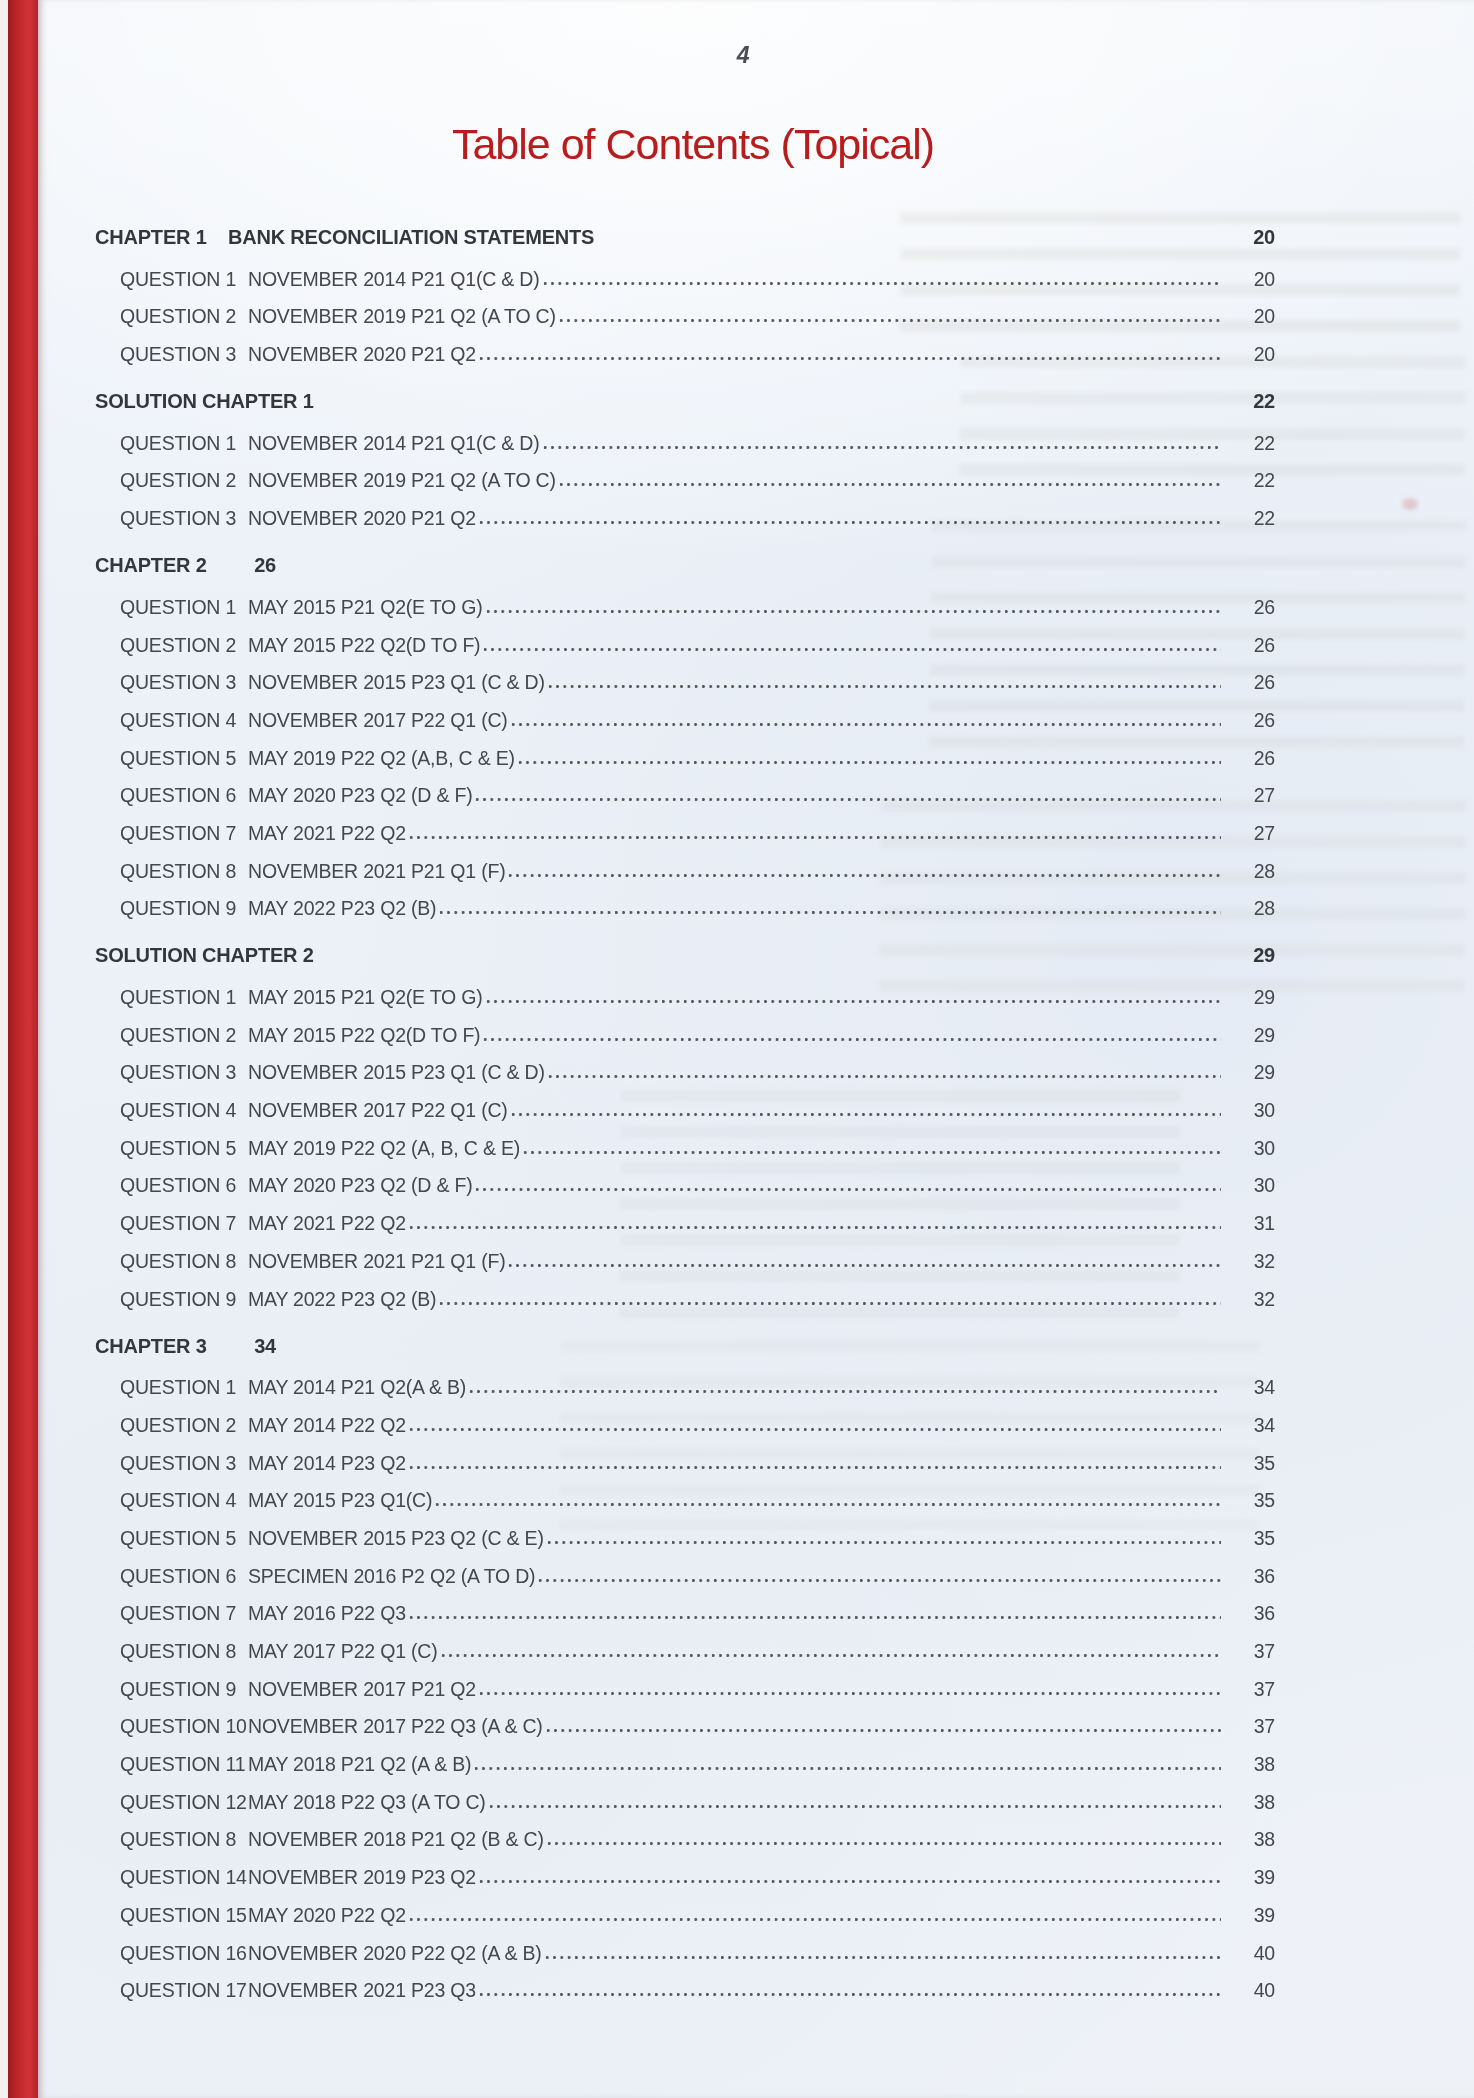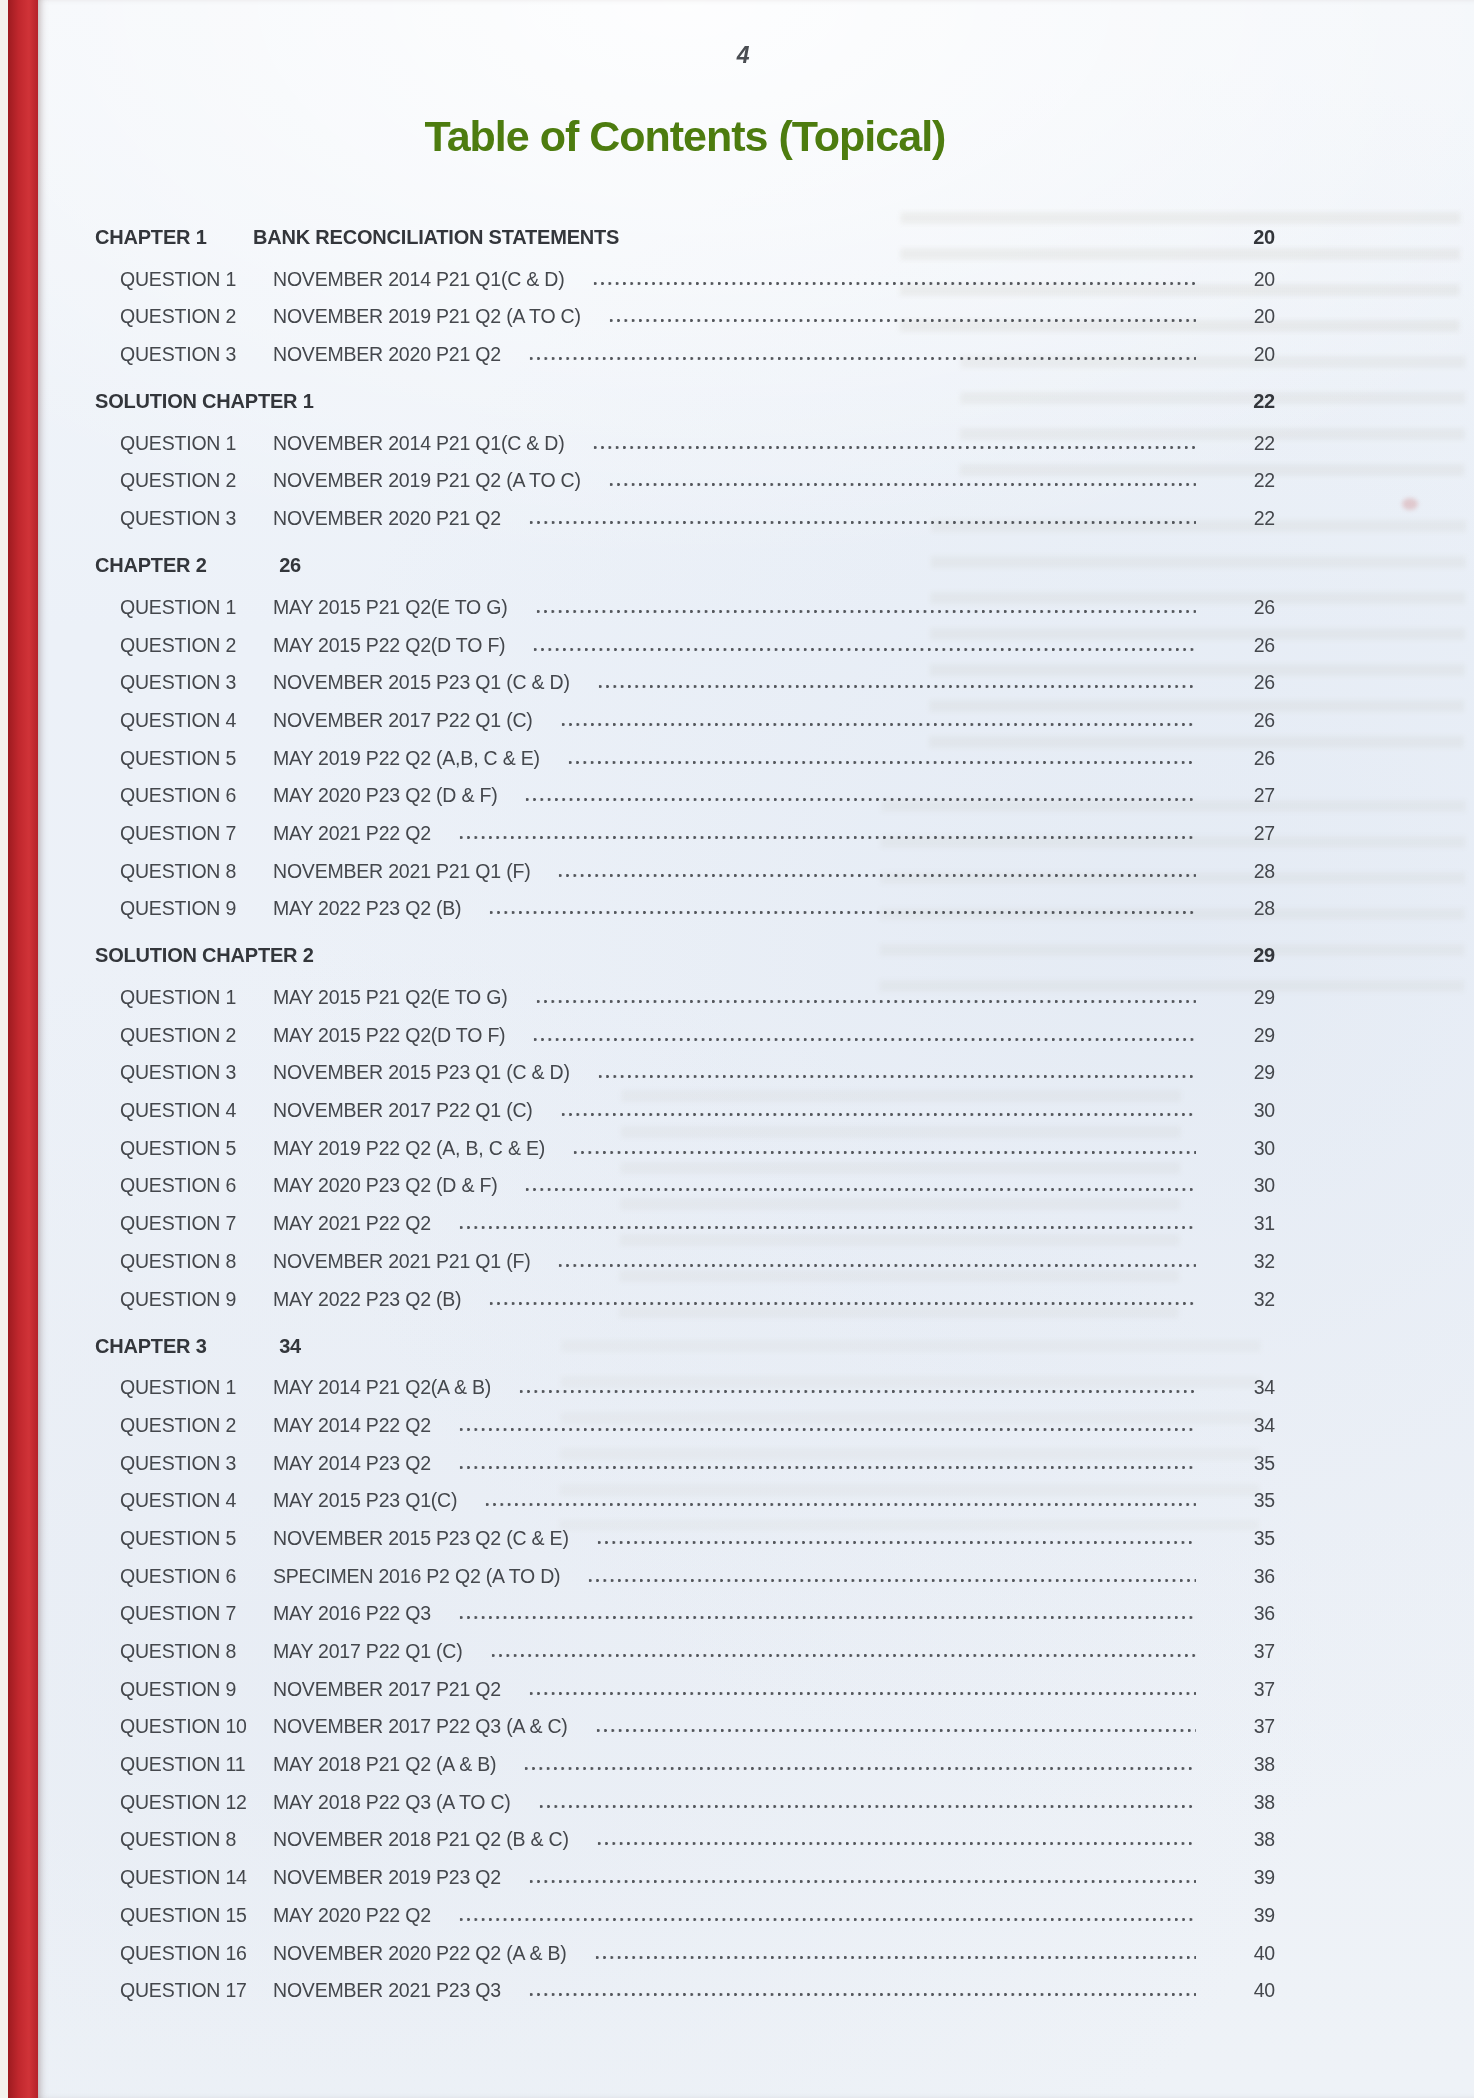--- a/index.html
+++ b/index.html
@@ -44,30 +44,30 @@
   .smudge{
     position:absolute;left:1402px;top:498px;width:16px;height:12px;border-radius:50%;
     background:rgba(205,130,130,.35);filter:blur(2px);
   }
   
   .folio{
     position:absolute;top:42px;left:50%;transform:translateX(-2%);
     font-size:23px;font-style:italic;font-weight:700;color:#4a4d52;
   }
   .doc-title{
-    position:absolute;top:112px;left:95px;width:1180px;margin:0;
+    position:absolute;top:112px;left:95px;width:1180px;margin:8px;
     text-align:center;
-    font-size:43px;font-weight:700;letter-spacing:-1px;color:#4d7c0f;
+    font-size:43px;font-weight:400;letter-spacing:-1px;color:#b91c1c;
   }
   
   .toc{
     position:absolute;top:204px;left:95px;width:1180px;
     color:#44474c;font-size:19.5px;letter-spacing:-.2px;
   }
-  .row{display:flex;align-items:flex-end;gap:25px;}
+  .row{display:flex;align-items:flex-end;}
   .row.heading{height:45px;padding-bottom:6px;font-weight:700;color:#33363b;font-size:20px;}
   .row.item{height:35.7px;padding-bottom:2px;}
   .col-label{flex:none;min-width:133px;white-space:nowrap;}
   .col-title{flex:1;white-space:nowrap;}
   .col-qlabel{flex:none;width:128px;margin-left:25px;white-space:nowrap;}
   .entry-text{flex:none;white-space:nowrap;}
   .leader{
     flex:1;align-self:flex-end;height:7px;margin:0 6px 4px 3px;
     background-image:radial-gradient(circle at 2.2px 3.5px,#53565b 1.25px,rgba(0,0,0,0) 1.6px);
     background-size:7.3px 7px;background-repeat:repeat-x;

